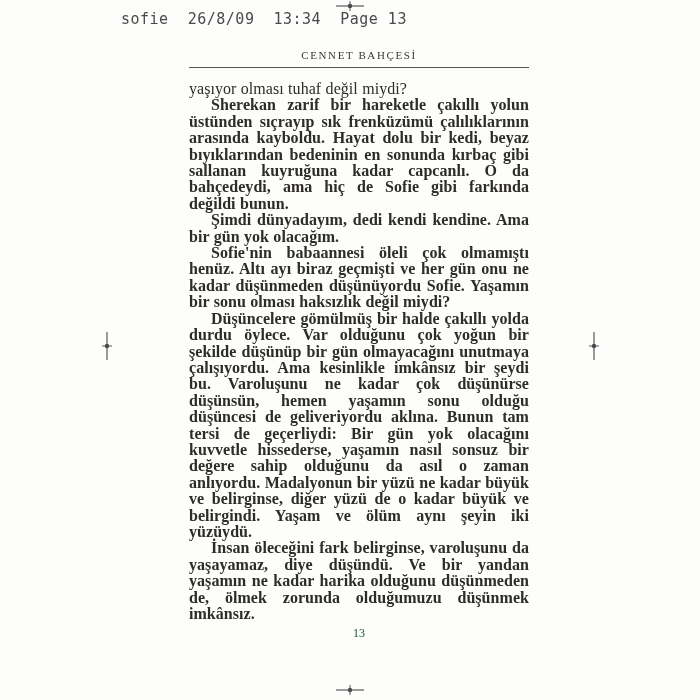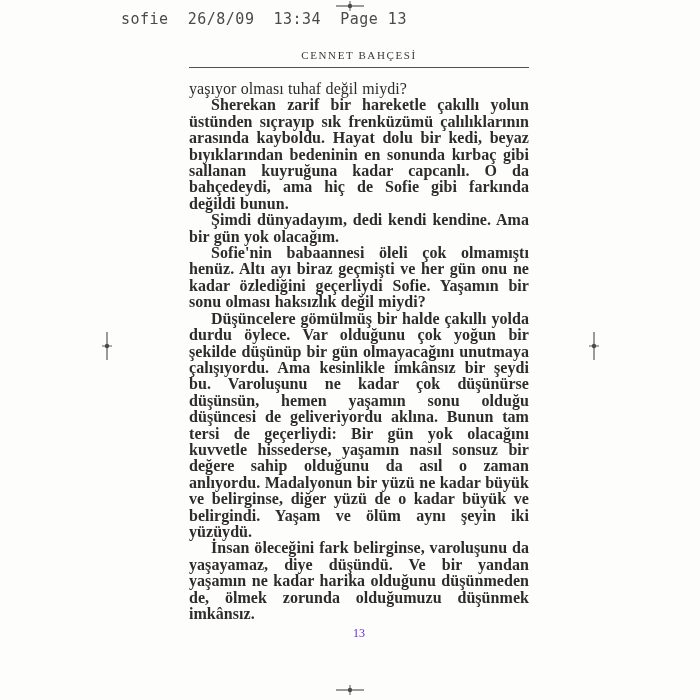--- a/index.html
+++ b/index.html
@@ -57,21 +57,21 @@
     letter-spacing: 0.05px;
     word-spacing: 0.3px;
   }
   .body-text p.indent { text-indent: 22px; font-weight: bold; }
   .page-number {
     position: absolute;
     left: 189px; top: 626px;
     width: 340px;
     text-align: center;
     font-size: 12px;
-    color: #6d28d9;
+    color: #14532d;
   }
 </style>
 </head>
 <body>
 
 <div class="canvas">
 
   <div class="proof-header">sofie  26/8/09  13:34  Page 13</div>
 
   <div class="regmark regmark-top">
@@ -103,21 +103,21 @@
     </svg>
   </div>
 
   <div class="text-block">
     <div class="running-title">CENNET BAHÇESİ</div>
     <hr class="title-rule">
     <div class="body-text">
         <p>yaşıyor olması tuhaf değil miydi?</p>
         <p class="indent">Sherekan zarif bir hareketle çakıllı yolun üstünden sıçrayıp sık frenküzümü çalılıklarının arasında kayboldu. Hayat dolu bir kedi, beyaz bıyıklarından bedeninin en sonunda kırbaç gibi sallanan kuyruğuna kadar capcanlı. O da bahçedeydi, ama hiç de Sofie gibi farkında değildi bunun.</p>
         <p class="indent">Şimdi dünyadayım, dedi kendi kendine. Ama bir gün yok olacağım.</p>
-        <p class="indent">Sofie'nin babaannesi öleli çok olmamıştı henüz. Altı ayı biraz geçmişti ve her gün onu ne kadar özlediğini geçerliydi Sofie. Yaşamın bir sonu olması haksızlık değil miydi?</p>
+        <p class="indent">Sofie'nin babaannesi öleli çok olmamıştı henüz. Altı ayı biraz geçmişti ve her gün onu ne kadar düşünmeden düşünüyordu Sofie. Yaşamın bir sonu olması haksızlık değil miydi?</p>
         <p class="indent">Düşüncelere gömülmüş bir halde çakıllı yolda durdu öylece. Var olduğunu çok yoğun bir şekilde düşünüp bir gün olmayacağını unutmaya çalışıyordu. Ama kesinlikle imkânsız bir şeydi bu. Varoluşunu ne kadar çok düşünürse düşünsün, hemen yaşamın sonu olduğu düşüncesi de geliveriyordu aklına. Bunun tam tersi de geçerliydi: Bir gün yok olacağını kuvvetle hissederse, yaşamın nasıl sonsuz bir değere sahip olduğunu da asıl o zaman anlıyordu. Madalyonun bir yüzü ne kadar büyük ve belirginse, diğer yüzü de o kadar büyük ve belirgindi. Yaşam ve ölüm aynı şeyin iki yüzüydü.</p>
         <p class="indent">İnsan öleceğini fark belirginse, varoluşunu da yaşayamaz, diye düşündü. Ve bir yandan yaşamın ne kadar harika olduğunu düşünmeden de, ölmek zorunda olduğumuzu düşünmek imkânsız.</p>
       </div>
   </div>
 
   <div class="page-number">13</div>
 
 </div>
 
 </body></html>

